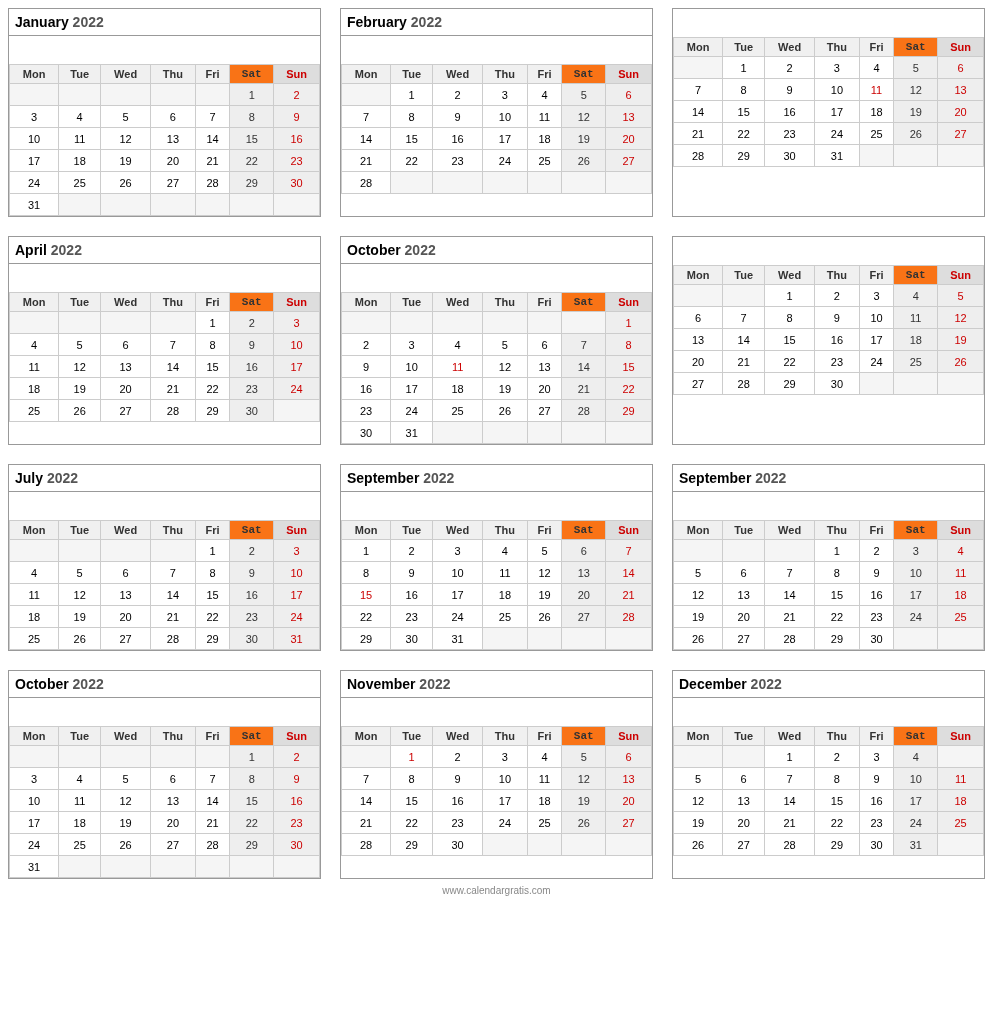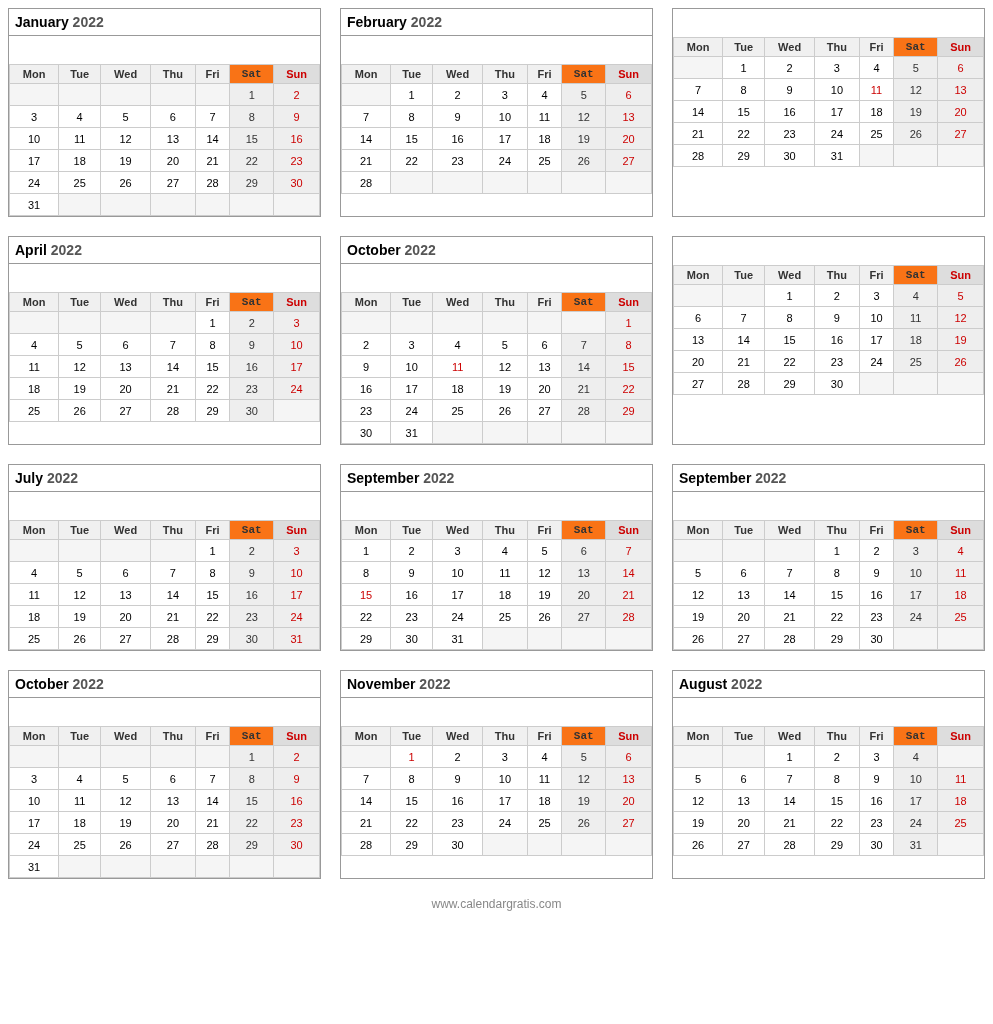--- a/index.html
+++ b/index.html
@@ -74,23 +74,23 @@
       color: #c00;
     }
     .cal-table td.holiday {
       color: #c00;
     }
     .cal-table td.empty {
       background: #f5f5f5;
     }
     .footer {
       text-align: center;
-      font-size: 12px;
+      font-size: 10px;
       color: #888;
-      margin-top: 18px;
+      margin-top: 6px;
     }
   </style>
 </head>
 <body>
 
 <div class="year-grid" id="calendar-container">
 <div class="month-block">
       <div class="month-title"><span>January</span> <span class="year-part">2022</span></div>
       <table class="cal-table">
         <thead>
@@ -802,21 +802,21 @@
             <td>30</td>
             <td class="empty"></td>
             <td class="empty"></td>
             <td class="empty"></td>
             <td class="empty"></td>
           </tr>
         </tbody>
       </table>
     </div>
     <div class="month-block">
-      <div class="month-title"><span>August</span> <span class="year-part">2022</span></div>
+      <div class="month-title"><span>December</span> <span class="year-part">2022</span></div>
       <table class="cal-table">
         <thead>
           <tr>
             <th>Mon</th>
             <th>Tue</th>
             <th>Wed</th>
             <th>Thu</th>
             <th>Fri</th>
             <th class="sat-header">Sat</th>
             <th class="sun-header">Sun</th>

